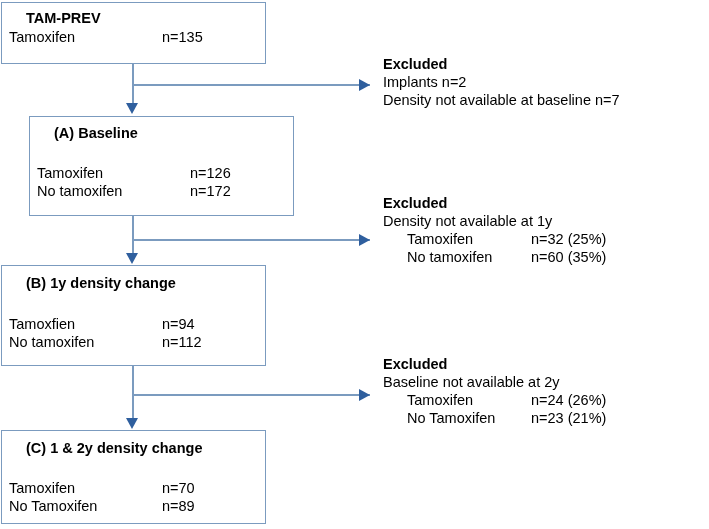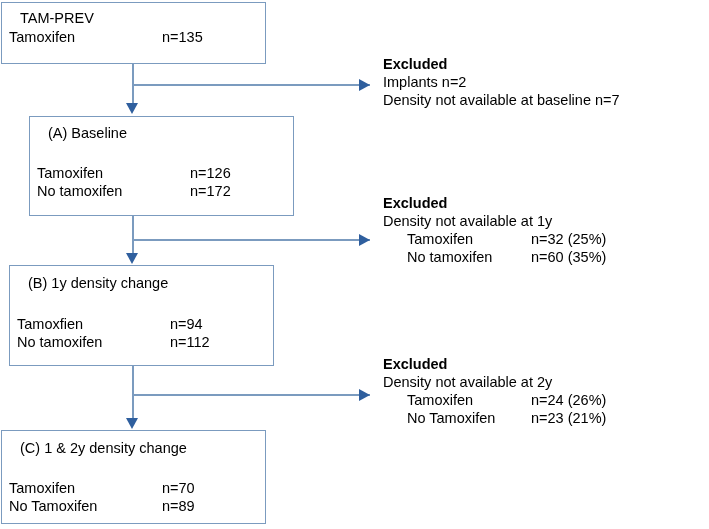--- a/index.html
+++ b/index.html
@@ -26,22 +26,22 @@
 
   
   .node-box {
     position: absolute;
     box-sizing: border-box;
     border: 1px solid #7b9bbf;
     background: #ffffff;
   }
   .node-title {
     position: absolute;
-    left: 18px;
-    font-weight: normal;
+    left: 24px;
+    font-weight: bold;
     font-size: 14.5px;
     line-height: 16px;
     white-space: nowrap;
   }
   .node-rows {
     position: absolute;
     left: 7px;
     font-size: 14.5px;
     line-height: 18px;
   }
@@ -57,21 +57,21 @@
   }
   .node-row .val {
     position: absolute;
     left: 153px;
     top: 0;
   }
 
   
   #box-tamprev   { left: 1px;  top: 2px;   width: 265px; height: 62px; }
   #box-baseline  { left: 1px;  top: 116px; width: 265px; height: 100px; margin-left: 28px; }
-  #box-1y        { left: 1px;  top: 265px; width: 265px; height: 101px; margin-left: 8px; }
+  #box-1y        { left: 1px;  top: 265px; width: 265px; height: 101px; }
   #box-12y       { left: 1px;  top: 430px; width: 265px; height: 94px; }
 
   #box-tamprev  .node-title { top: 7px; }
   #box-tamprev  .node-rows  { top: 25px; }
 
   #box-baseline .node-title { top: 8px; }
   #box-baseline .node-rows  { top: 47px; }
 
   #box-1y       .node-title { top: 9px; }
   #box-1y       .node-rows  { top: 49px; }
@@ -227,21 +227,21 @@
     </div>
   </div>
 
   <div class="v-line" id="conn3-v"></div>
   <div class="arrow-down" id="conn3-arrow"></div>
   <div class="h-line" id="conn3-h"></div>
   <div class="arrow-right" id="conn3-harrow"></div>
 
   <div class="excl-block" id="excl-3">
     <div class="excl-heading">Excluded</div>
-    <div class="excl-sub">Density not available at 2y</div>
+    <div class="excl-sub">Baseline not available at 2y</div>
     <div class="excl-rows">
       <div class="excl-row">
         <span class="lbl">Tamoxifen</span>
         <span class="val">n=24 (26%)</span>
       </div>
       <div class="excl-row">
         <span class="lbl">No Tamoxifen</span>
         <span class="val">n=23 (21%)</span>
       </div>
     </div>

